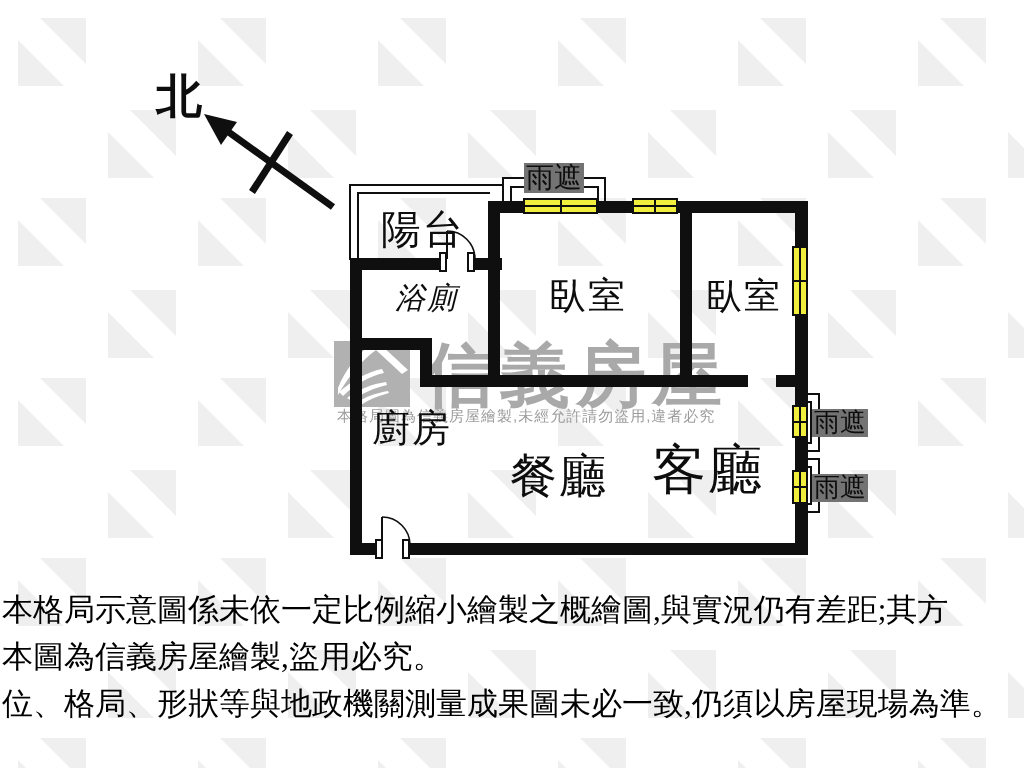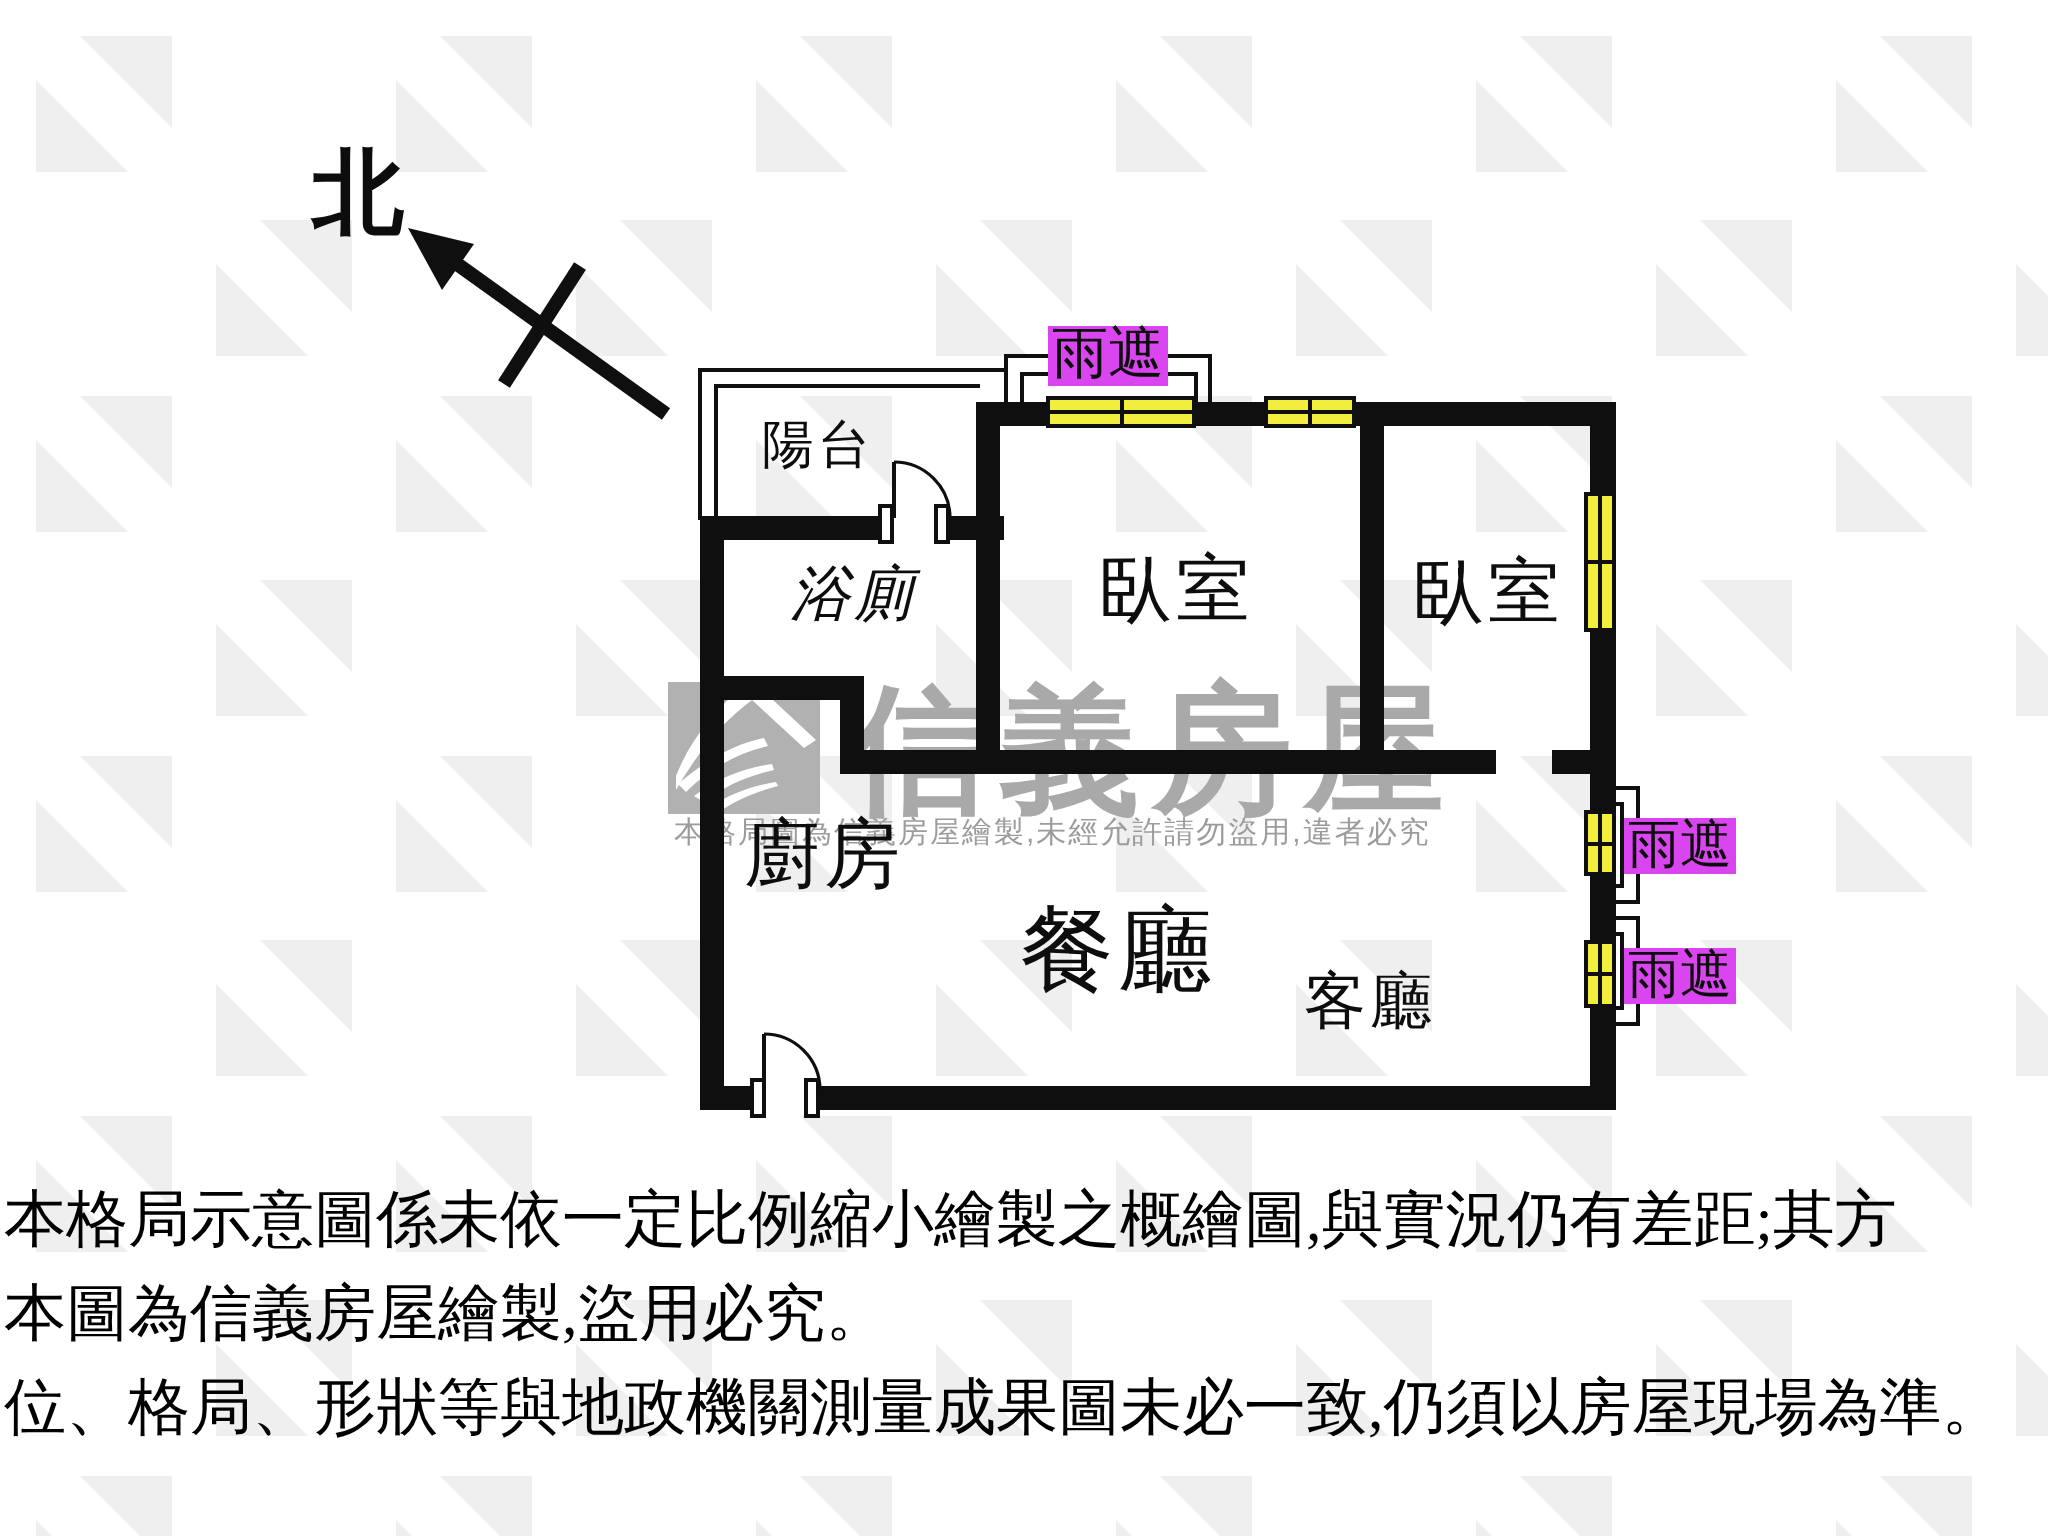--- a/index.html
+++ b/index.html
@@ -17,21 +17,21 @@
   
   .win{position:absolute;background:#f2ee3d;border:2px solid #0f0f0f;box-sizing:border-box;z-index:4;}
   .win::before{content:"";position:absolute;left:50%;top:0;bottom:0;width:2px;margin-left:-1px;background:#0f0f0f;}
   .win::after{content:"";position:absolute;top:50%;left:0;right:0;height:2px;margin-top:-1px;background:#0f0f0f;}
   
   .jamb{position:absolute;background:#fff;border:2px solid #0f0f0f;box-sizing:border-box;z-index:5;}
   .door{position:absolute;z-index:4;}
   
   .cjk{font-family:"Liberation Serif","DejaVu Serif",serif;color:#0d0d0d;white-space:nowrap;line-height:1;}
   .room-label{position:absolute;z-index:6;}
-  .canopy-label{position:absolute;z-index:6;background:#d946ef;padding:1px 2px;}
+  .canopy-label{position:absolute;z-index:6;background:#737373;padding:1px 2px;}
   .compass-label{position:absolute;z-index:6;font-size:46px;font-weight:bold;}
   .wm-brand{position:absolute;z-index:1;color:#a9a9a9;font-weight:bold;font-size:70px;
             letter-spacing:6px;line-height:1;white-space:nowrap;}
   .wm-notice{position:absolute;z-index:1;color:#9c9c9c;font-size:15px;letter-spacing:1px;white-space:nowrap;}
   .wm-logo{position:absolute;z-index:1;}
   .disclaimer{position:absolute;left:2px;top:586px;width:1020px;z-index:6;
               font-size:31px;line-height:47px;letter-spacing:0px;color:#000;}
   .pattern-bg{position:absolute;left:0;top:0;z-index:0;}
   svg{display:block;}
 </style>
@@ -114,27 +114,27 @@
   <div class="jamb" style="left:439px;top:252px;width:8px;height:20px;"></div>
   <div class="jamb" style="left:467px;top:252px;width:8px;height:20px;"></div>
 
   <svg class="door" style="left:379px;top:514px;" width="36" height="36">
     <path d="M3 3 L3 31" stroke="#0f0f0f" stroke-width="2" fill="none"></path>
     <path d="M3 3 A28 28 0 0 1 31 31" stroke="#0f0f0f" stroke-width="1.6" fill="none"></path>
   </svg>
   <div class="jamb" style="left:375px;top:539px;width:8px;height:20px;"></div>
   <div class="jamb" style="left:402px;top:539px;width:8px;height:20px;"></div>
 
-  <div class="room-label cjk" style="left:381px;top:210px;font-size:26px;letter-spacing:2px;">陽台</div>
+  <div class="room-label cjk" style="left:381px;top:210px;font-size:40px;letter-spacing:2px;">陽台</div>
   <div class="room-label cjk" style="left:395px;top:283px;font-size:30px;letter-spacing:2px;font-style:italic;">浴廁</div>
   <div class="room-label cjk" style="left:549px;top:277px;font-size:37px;letter-spacing:2px;">臥室</div>
   <div class="room-label cjk" style="left:706px;top:278px;font-size:36px;letter-spacing:2px;">臥室</div>
   <div class="room-label cjk" style="left:372px;top:409px;font-size:38px;letter-spacing:2px;">廚房</div>
   <div class="room-label cjk" style="left:510px;top:453px;font-size:47px;letter-spacing:2px;">餐廳</div>
-  <div class="room-label cjk" style="left:652px;top:443px;font-size:31px;letter-spacing:2px;margin-top:42px;">客廳</div>
+  <div class="room-label cjk" style="left:652px;top:443px;font-size:54px;letter-spacing:2px;">客廳</div>
 
   <div class="canopy-label cjk" style="left:524px;top:163px;font-size:28px;">雨遮</div>
   <div class="canopy-label cjk" style="left:812px;top:409px;font-size:26px;">雨遮</div>
   <div class="canopy-label cjk" style="left:812px;top:474px;font-size:26px;">雨遮</div>
 
   <div class="disclaimer cjk">
     <div>本格局示意圖係未依一定比例縮小繪製之概繪圖,與實況仍有差距;其方</div>
     <div>本圖為信義房屋繪製,盜用必究。</div>
     <div>位、格局、形狀等與地政機關測量成果圖未必一致,仍須以房屋現場為準。</div>
   </div>

